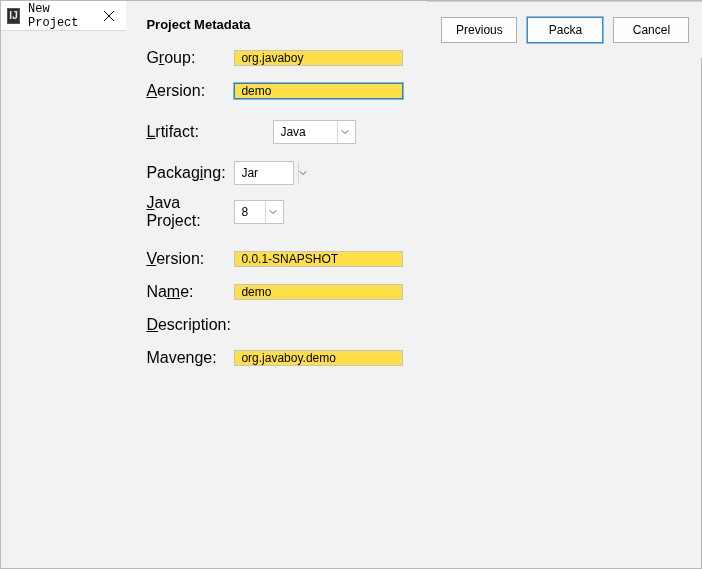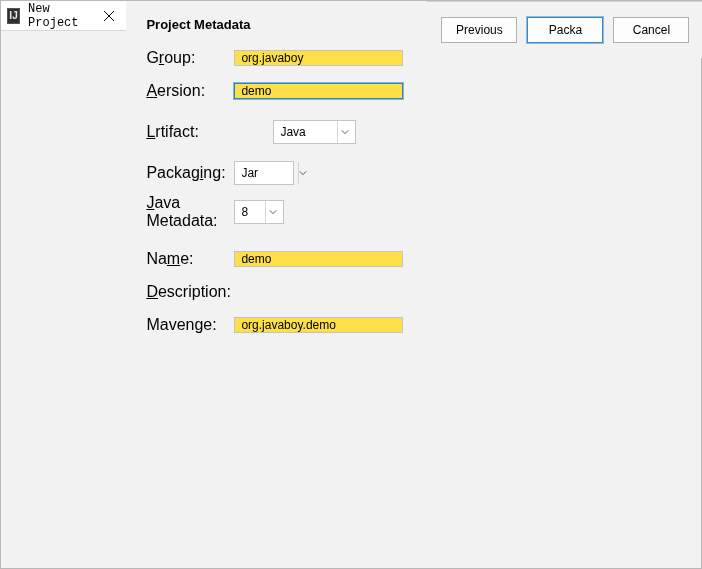--- a/index.html
+++ b/index.html
@@ -205,33 +205,37 @@
         <span class="sel-text">Jar</span>
         <div class="chevron">
             <svg viewBox="0 0 10 10">
               <polyline points="1,3 5,7 9,3" fill="none" stroke="#555" stroke-width="1.2"></polyline>
             </svg>
           </div>
       </div>
     </div>
 
     <div class="form-row">
-      <div class="form-label"><span class="ul">J</span><span>ava Metadata:</span></div>
+      <div class="form-label"><span class="ul">J</span><span>ava Project:</span></div>
       <div class="select-box small">
         <span class="sel-text">8</span>
         <div class="chevron">
             <svg viewBox="0 0 10 10">
               <polyline points="1,3 5,7 9,3" fill="none" stroke="#555" stroke-width="1.2"></polyline>
             </svg>
           </div>
       </div>
     </div>
 
     <div class="gap"></div>
 
+    <div class="form-row">
+      <div class="form-label"><span class="ul">V</span><span>ersion:</span></div>
+      <input class="text-input" type="text" value="0.0.1-SNAPSHOT" style="">
+    </div>
 
     <div class="form-row">
       <div class="form-label"><span>Na</span><span class="ul">m</span><span>e:</span></div>
       <input class="text-input" type="text" value="demo" style="">
     </div>
 
     <div class="form-row">
       <div class="form-label"><span class="ul">D</span><span>escription:</span></div>
     </div>
 

